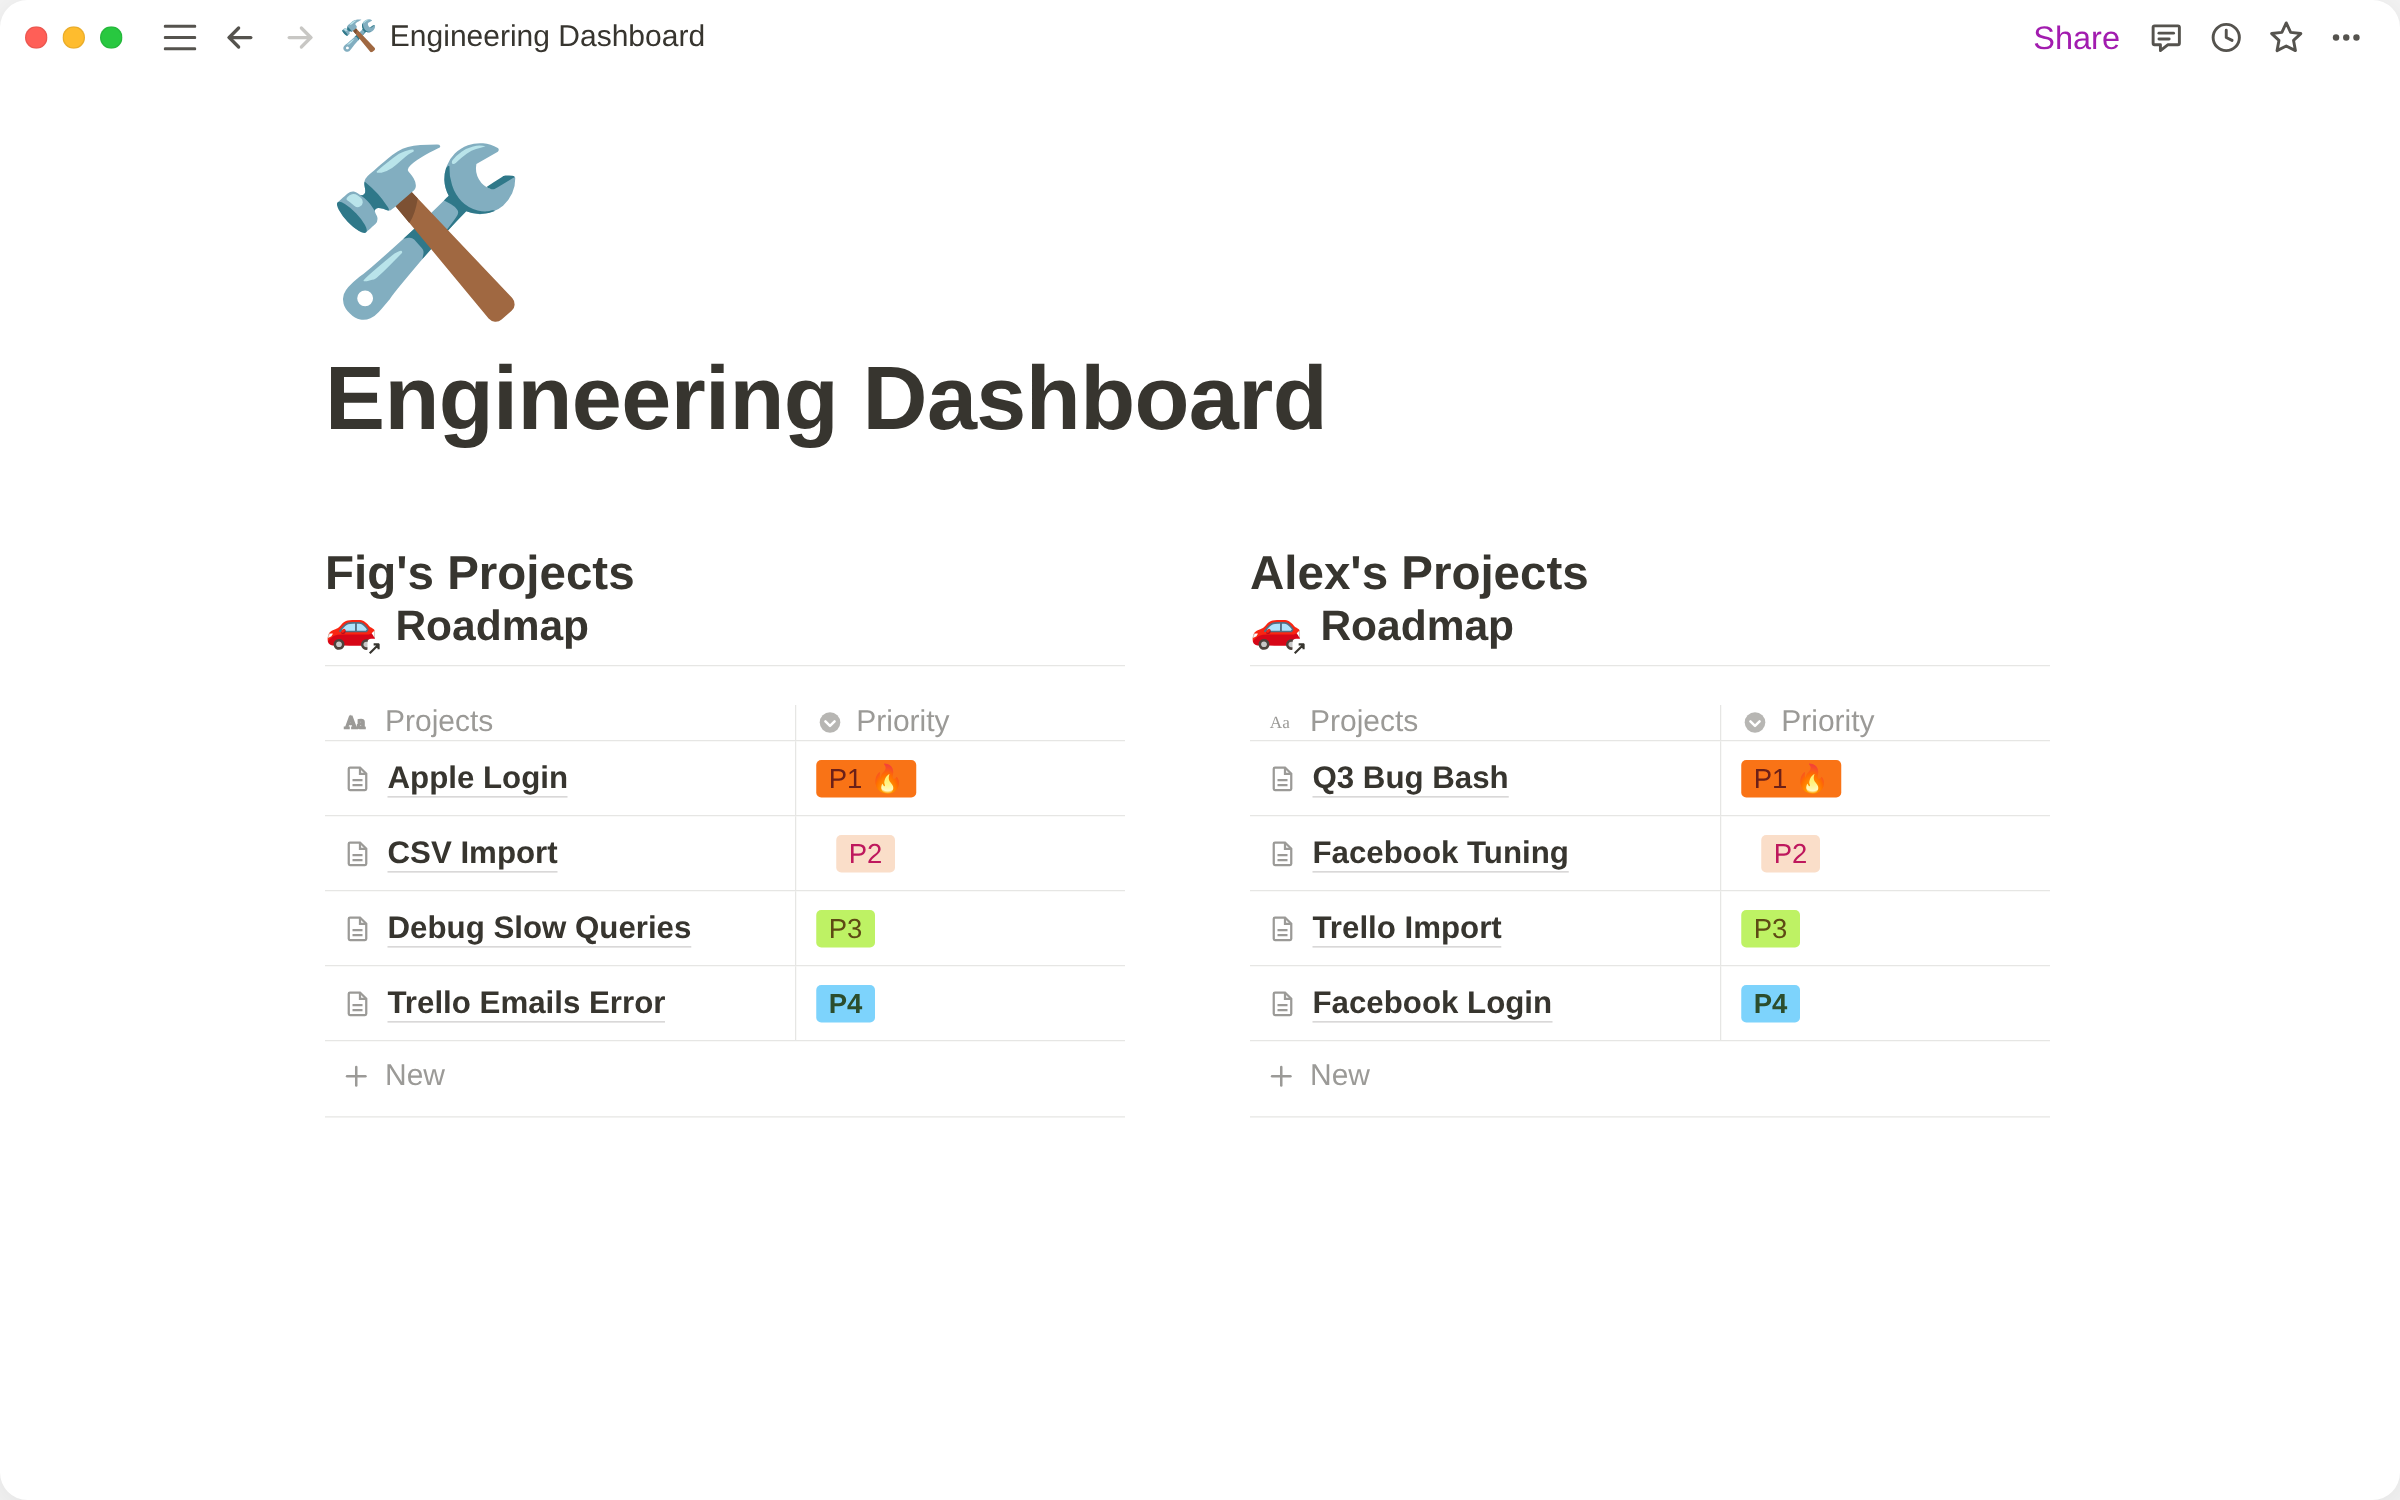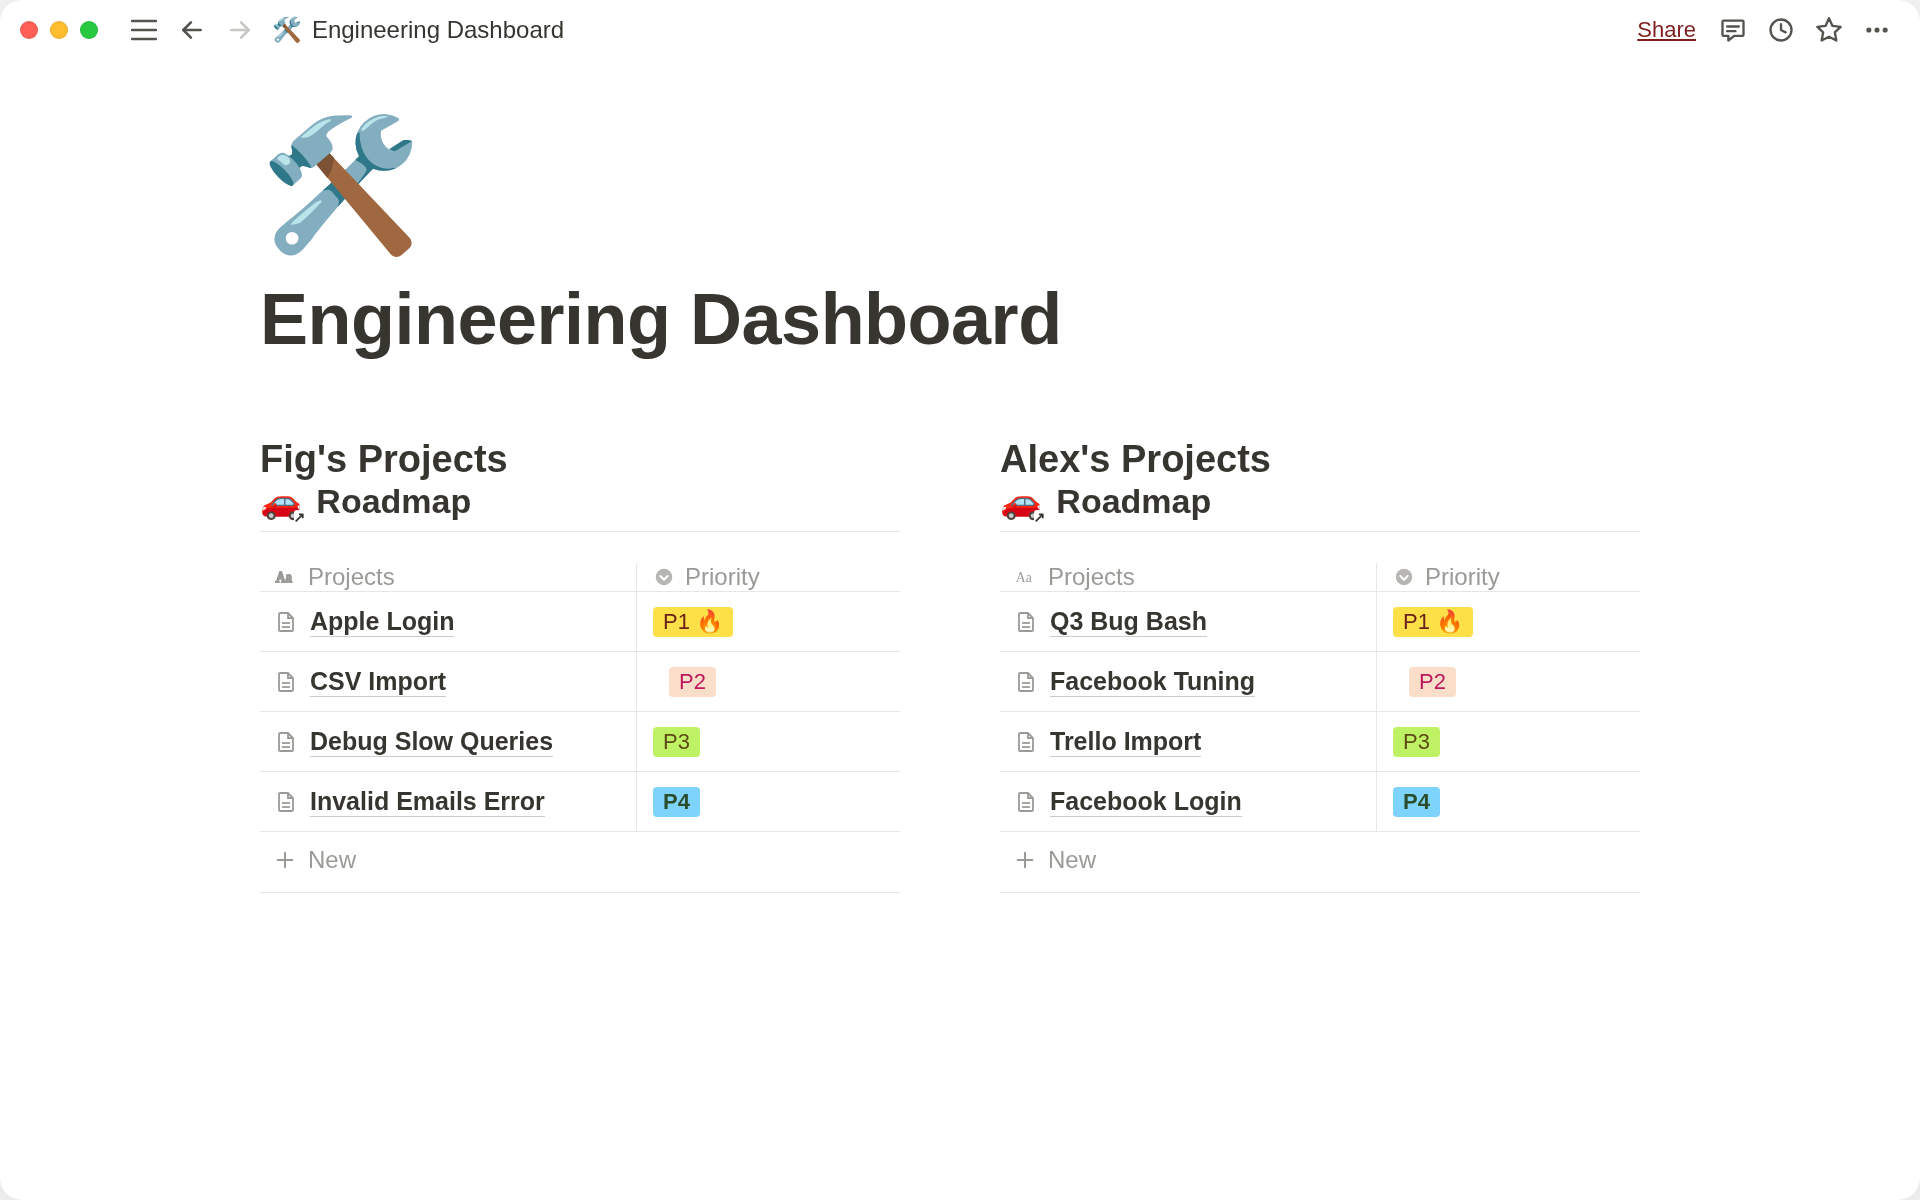--- a/index.html
+++ b/index.html
@@ -42,21 +42,21 @@
     border-radius:6px; cursor:pointer;
     color:#55534e;
   }
   .icon-btn.dim { color:#c8c7c4; }
   .breadcrumb {
     display:flex; align-items:center; gap:10px;
     font-size:24px; font-weight:400; margin-left:4px;
   }
   .breadcrumb .emoji-small { font-size:24px; line-height:1; }
   .topbar-right { margin-left:auto; display:flex; align-items:center; gap:10px; }
-  .share-btn { font-size:22px; font-weight:400; color:#7f1d1d; padding:0 8px; cursor:pointer;text-decoration:underline; }
+  .share-btn { font-size:26px; font-weight:400; color:#a21caf; padding:0 8px; cursor:pointer; }
   .top-icon { width:38px; height:38px; display:flex; align-items:center; justify-content:center; color:#55534e; cursor:pointer; }
 
   
   .content {
     flex:1;
     padding: 60px 260px 0 260px;
   }
   .page-icon { font-size:130px; line-height:1; margin-bottom:28px; }
   .page-title {
     font-size:72px;
@@ -102,21 +102,21 @@
     font-size:25px; font-weight:600; color:#37352f;
     border-bottom:1px solid rgba(55,53,47,.25);
     cursor:pointer;
   }
   .doc-icon { color:#9b9a97; flex-shrink:0; }
   .badge {
     display:inline-flex; align-items:center; gap:6px;
     padding:2px 10px; border-radius:4px;
     font-size:22px; font-weight:500;
   }
-  .badge.p1 { background:#fde047; color:#6c2018; }
+  .badge.p1 { background:#f97316; color:#6c2018; }
   .badge.p2 { background:#fadec9; color:#be185d;margin-left:16px; }
   .badge.p3 { background:#bef264; color:#5e4a14; }
   .badge.p4 { background:#7dd3fc; color:#2c4d2c;font-weight:bold; }
   .new-row {
     display:flex; align-items:center; gap:12px;
     color:#9b9a97; font-size:24px; padding:14px 14px 18px 14px;
     cursor:pointer;
     border-bottom:1px solid #e6e6e4;
   }
 
@@ -265,21 +265,21 @@
               </div>
           </div>
           <div class="db-row">
             <div class="cell-name">
               <svg class="doc-icon" width="24" height="24" viewBox="0 0 24 24" fill="none" stroke="currentColor" stroke-width="1.8">
                   <path d="M14 3H6a1 1 0 0 0-1 1v16a1 1 0 0 0 1 1h12a1 1 0 0 0 1-1V8z"></path>
                   <polyline points="14 3 14 8 19 8"></polyline>
                   <line x1="8" y1="13" x2="16" y2="13"></line>
                   <line x1="8" y1="17" x2="16" y2="17"></line>
                 </svg>
-              <span class="row-name">Invalid Emails Error</span>
+              <span class="row-name">Trello Emails Error</span>
             </div>
             <div class="cell-prio">
                 <span class="badge p4">P4</span>
               </div>
           </div>
 
           <div class="new-row">
             <svg width="22" height="22" viewBox="0 0 24 24" fill="none" stroke="currentColor" stroke-width="2.2" stroke-linecap="round">
                 <line x1="12" y1="4" x2="12" y2="20"></line>
                 <line x1="4" y1="12" x2="20" y2="12"></line>

